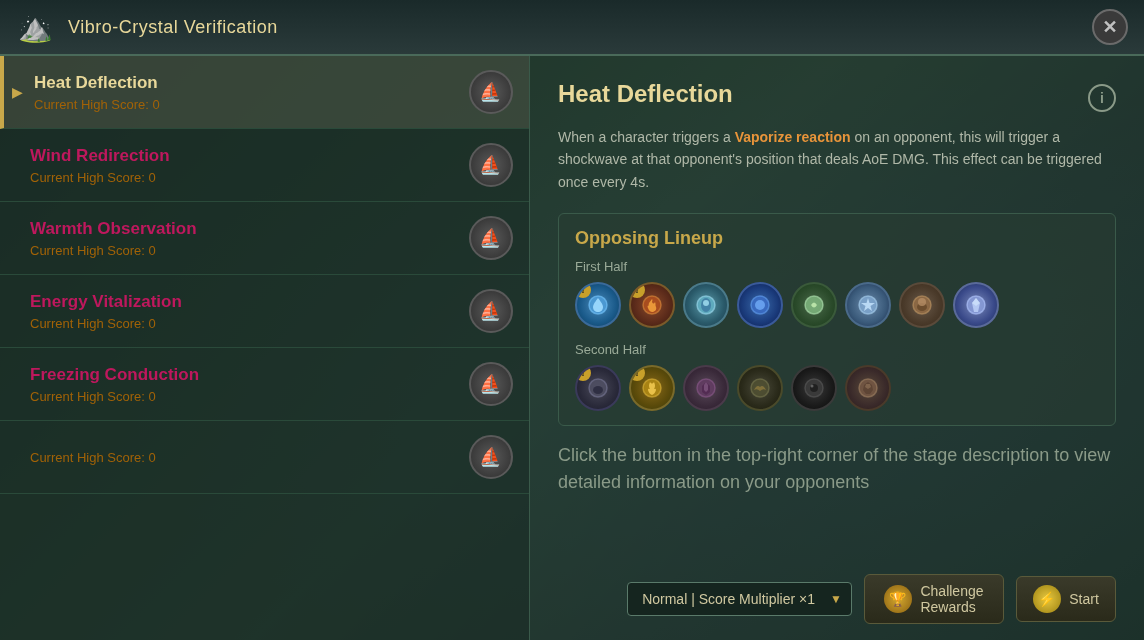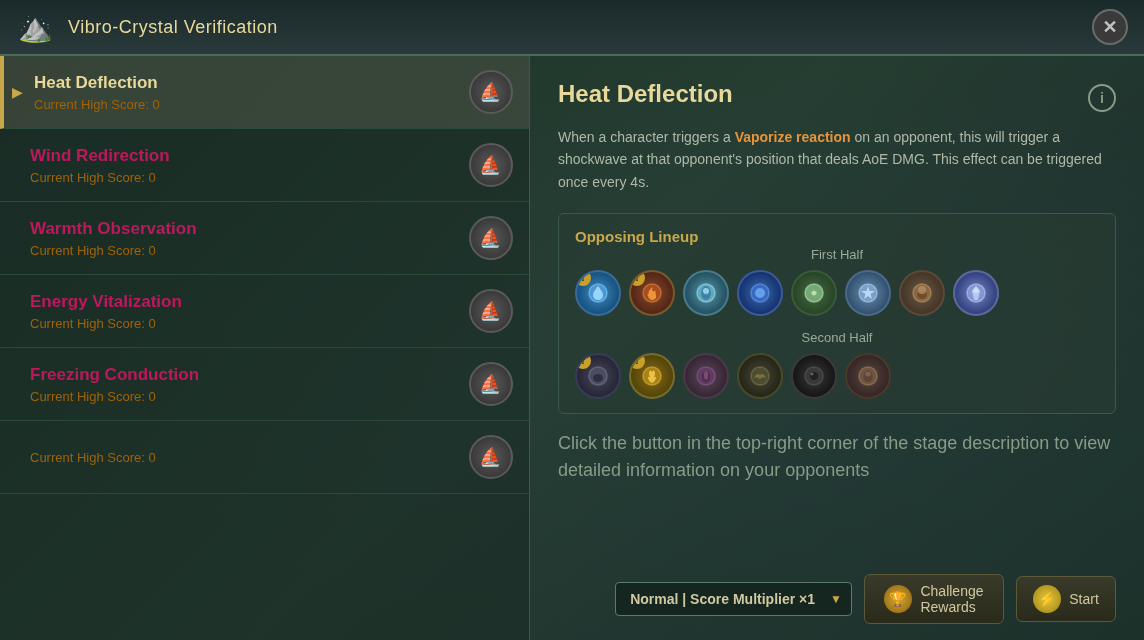--- a/index.html
+++ b/index.html
@@ -189,29 +189,28 @@
     
     .lineup-container {
       background: rgba(40, 60, 50, 0.6);
       border: 1px solid #3a5a4a;
       border-radius: 6px;
       padding: 14px 16px;
       margin-bottom: 16px;
     }
     .lineup-title {
       color: #c8a84a;
-      font-size: 15px;
+      font-size: 18px;
       font-weight: 700;
-      margin-bottom: 2px;
+      margin-bottom: 10px;
     }
     .half-label {
       color: #9aaa98;
       font-size: 13px;
       margin-bottom: 8px;
-      text-align: center;
     }
     .enemy-row {
       display: flex;
       gap: 8px;
       margin-bottom: 14px;
     }
     .enemy-row:last-child { margin-bottom: 0; }
     .enemy-icon {
       width: 46px;
       height: 46px;
@@ -265,21 +264,20 @@
       position: relative;
       display: flex;
       align-items: center;
       gap: 8px;
       min-width: 220px;
     }
     .difficulty-select-wrapper {
       position: relative;
       display: inline-flex;
       align-items: center;
-      font-weight: bold;
     }
     .difficulty-arrow {
       position: absolute;
       right: 10px;
       color: #c8a84a;
       font-size: 12px;
       pointer-events: none;
     }
 
     .challenge-rewards-btn {

